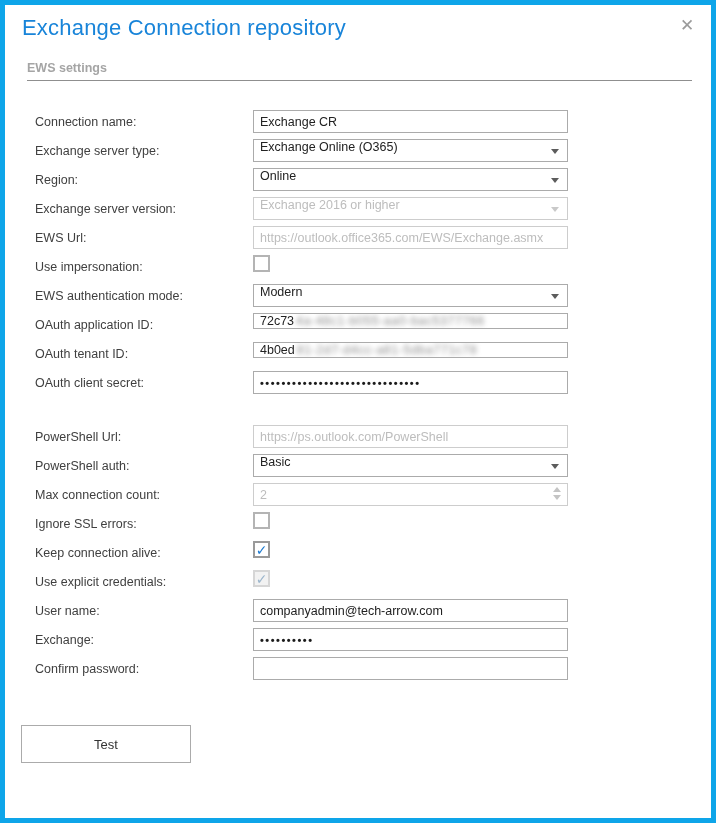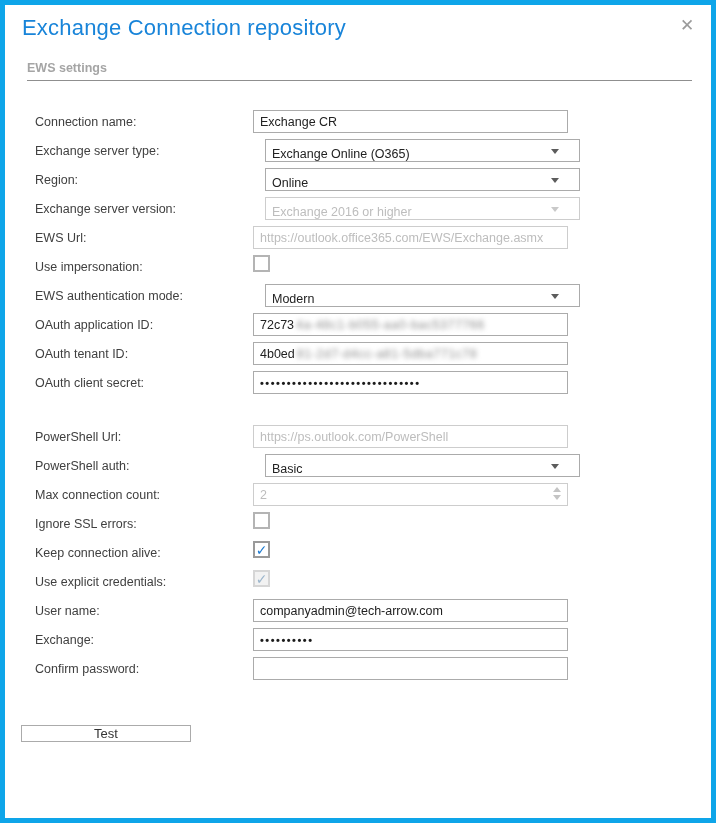--- a/index.html
+++ b/index.html
@@ -50,35 +50,35 @@
     font-size: 12.5px; color: #222; padding: 0 6px; outline: none;
   }
   input.txt:disabled, .disabled-box {
     border: 1px solid #cdcdcd; color: #bdbdbd; background: #fff;
   }
   input.dots { font-size: 11px; letter-spacing: 1.5px; font-weight: bold; color: #1a1a1a; }
 
   
   .combo {
     width: 100%; height: 23px; border: 1px solid #ababab; background: #fff;
-    display: flex; align-items: flex-end; padding: 0 22px 0 6px;
-    font-size: 12.5px; color: #222; cursor: default; margin-left: 12px;
+    display: flex; align-items: flex-start; padding: 0 22px 0 6px;
+    font-size: 12.5px; color: #222; cursor: default;
   }
   .combo .arrow {
     position: absolute; right: 9px; top: 10px;
     width: 0; height: 0;
     border-left: 4px solid transparent; border-right: 4px solid transparent;
     border-top: 5px solid #5c5c5c;
   }
   .combo.disabled { border-color: #cdcdcd; color: #bdbdbd; }
   .combo.disabled .arrow { border-top-color: #c9c9c9; }
 
   
   .blur-box {
-    width: 100%; height: 23px; border: 1px solid #ababab; background: #fff;
+    width: 100%; height: 16px; border: 1px solid #ababab; background: #fff;
     display: flex; align-items: center; padding: 0 6px;
     font-size: 12.5px; color: #222; white-space: nowrap; overflow: hidden;
   }
   .blur-box .redacted {
     filter: blur(2.6px); color: #8f8f8f; margin-left: 2px; letter-spacing: 0.5px;
   }
 
   
   .spin-box {
     width: 100%; height: 23px; border: 1px solid #cdcdcd; background: #fff;
@@ -100,21 +100,21 @@
   .cb.checked.disabled { background: #f2f2f2; border-color: #d6d6d6; }
   .cb.checked.disabled .mark { color: #9cb6cc; }
 
   
   .btn {
     background: #fff; border: 1px solid #ababab; color: #333;
     font-family: "Liberation Sans", "DejaVu Sans", sans-serif;
     font-size: 13px; cursor: pointer;
     display: flex; align-items: center; justify-content: center;
   }
-  .btn-test { position: absolute; left: 16px; top: 720px; width: 170px; height: 17px; }
+  .btn-test { position: absolute; left: 16px; top: 720px; width: 170px; height: 38px; }
   .footer { position: absolute; right: 9px; top: 820px; display: flex; gap: 7px; }
   .btn-footer { width: 97px; height: 27px; }
 </style>
 </head>
 <body>
 
 <div class="dialog">
 
   <div class="dlg-header">
     <div class="dlg-title">Exchange Connection repository</div>

